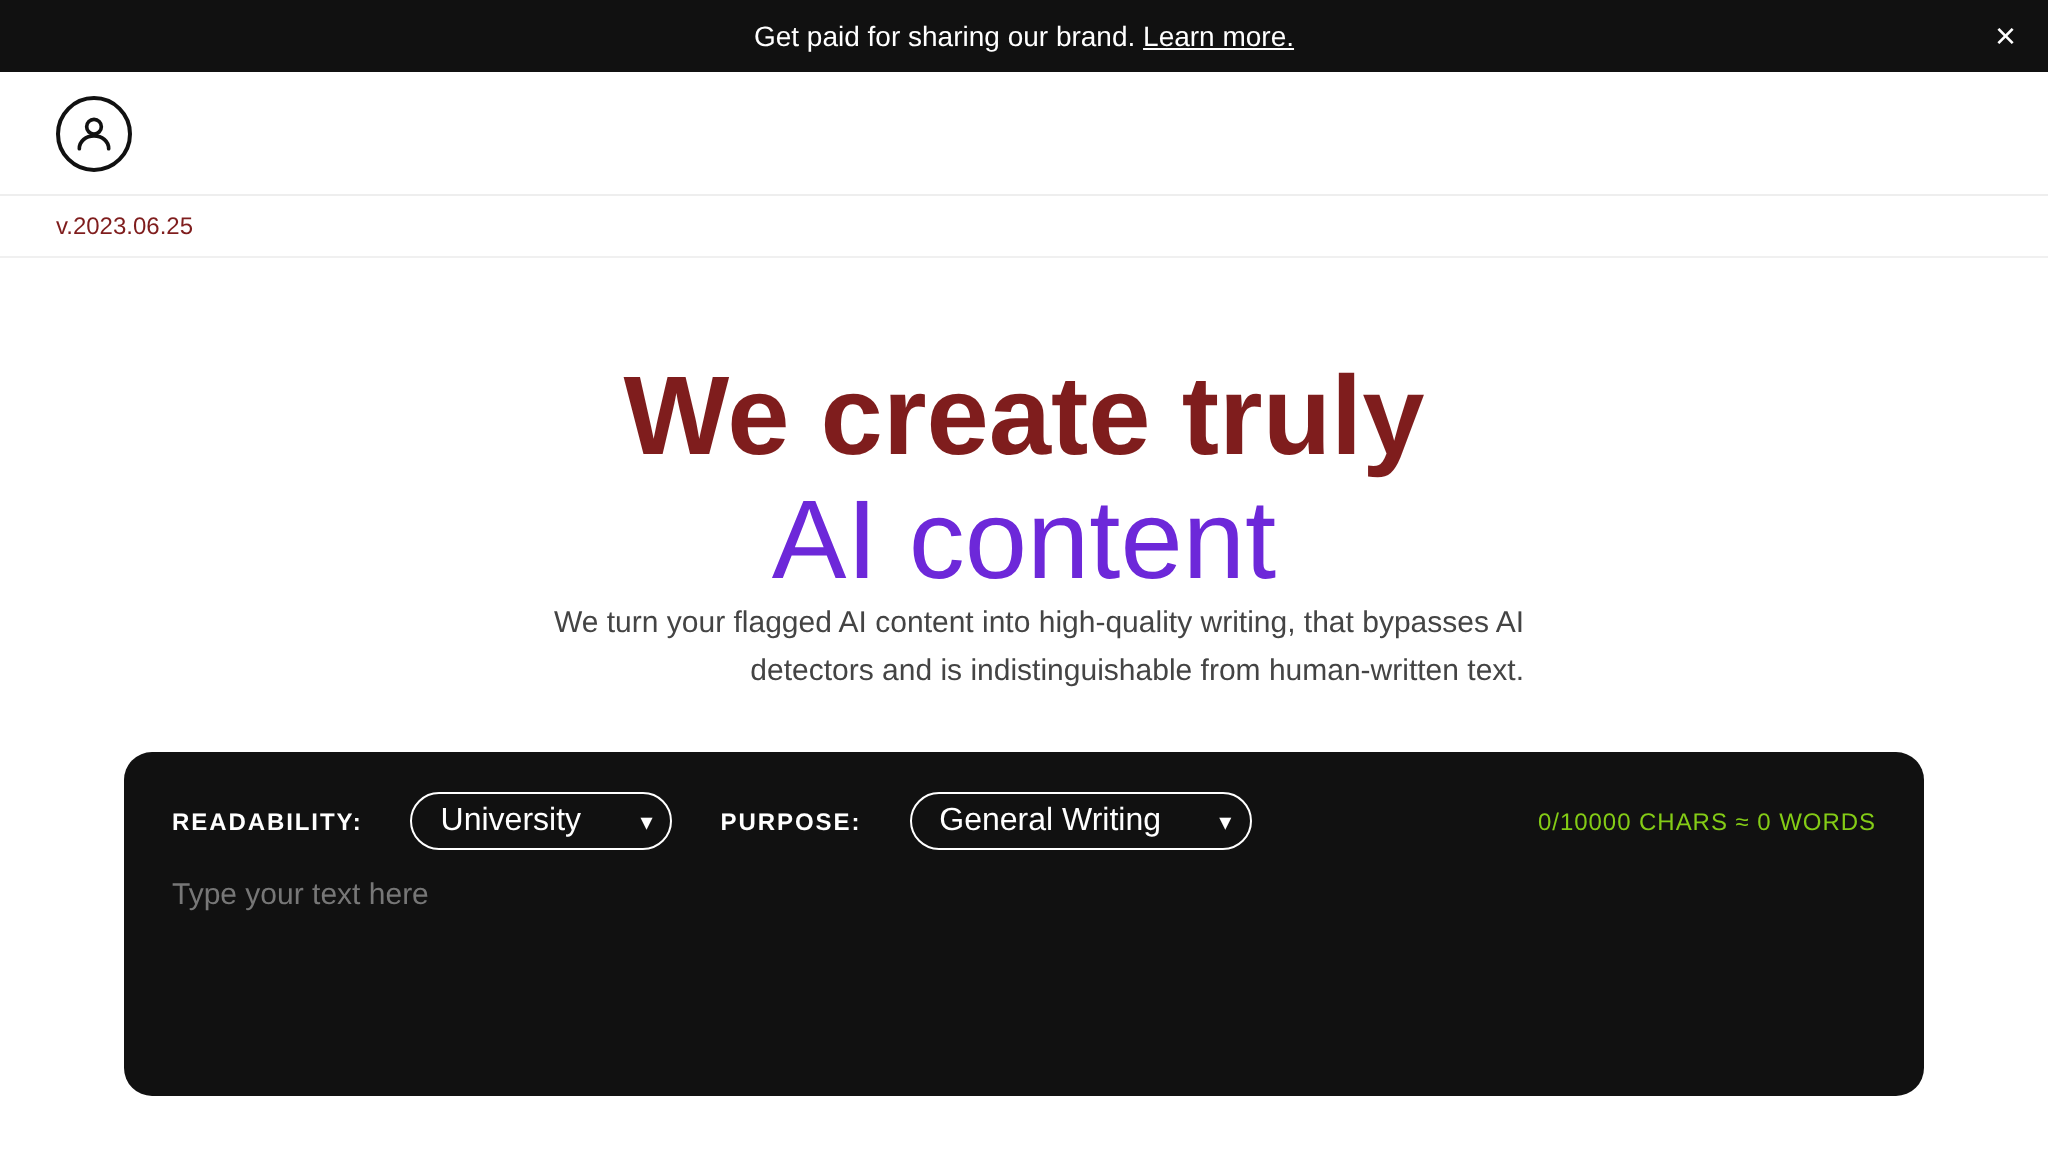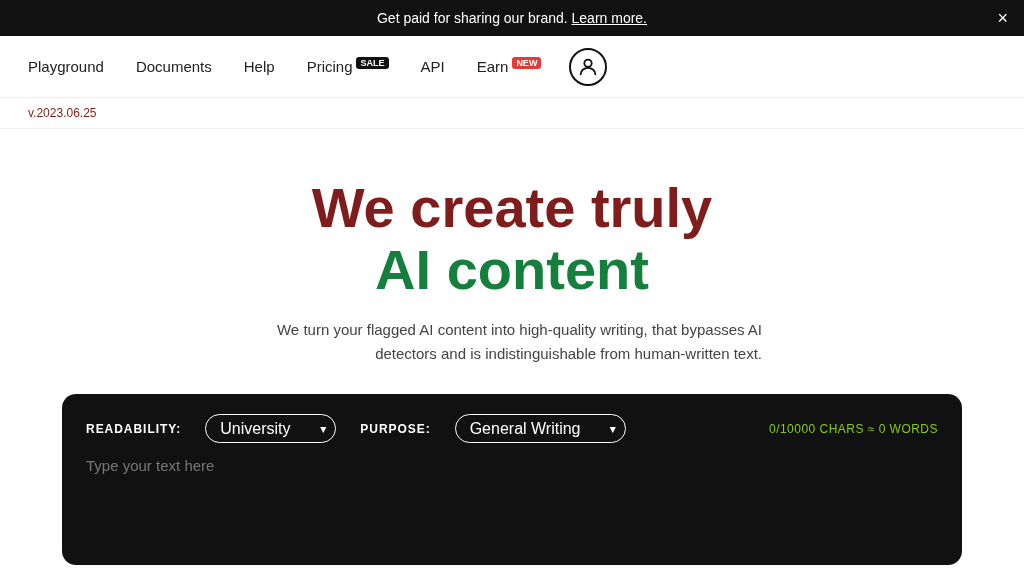--- a/index.html
+++ b/index.html
@@ -121,24 +121,23 @@
       font-weight: 700;
       line-height: 1.1;
       color: #bbb;
       font-style: normal;
     }
     .hero-title-line2 .highlight {
       color: #111;
     }
     .hero-title-line3 {
       font-size: 56px;
-      font-weight: 700;
+      font-weight: 400;
       line-height: 1.1;
-      color: #15803d;
-      margin-bottom: 18px;
+      color: #6d28d9;
     }
     .hero-subtitle {
       font-size: 15px;
       color: #444;
       line-height: 1.6;
       max-width: 500px;
       margin: 0 auto 28px;
       text-align: right;
     }
 
@@ -212,44 +211,20 @@
 <body>
 
 <div class="top-banner">
   <span>Get paid for sharing our brand.</span>
   &nbsp;
   <a>Learn more.</a>
   <button class="banner-close">×</button>
 </div>
 
 <nav>
-  <ul class="nav-links">
-    <li>
-      <a href="#">Playground</a>
-    </li>
-    <li>
-      <a href="#">Documents</a>
-    </li>
-    <li>
-      <a href="#">Help</a>
-    </li>
-    <li>
-      <a href="#">
-        <span>Pricing</span><span class="badge badge-sale">SALE</span>
-      </a>
-    </li>
-    <li>
-      <a href="#">API</a>
-    </li>
-    <li>
-      <a href="#">
-        <span>Earn</span><span class="badge badge-new">NEW</span>
-      </a>
-    </li>
-  </ul>
   <div class="nav-avatar">
     <svg viewBox="0 0 24 24" fill="none" stroke="#111" stroke-width="2" stroke-linecap="round" stroke-linejoin="round">
       <circle cx="12" cy="8" r="4"></circle>
       <path d="M4 20c0-4 3.6-7 8-7s8 3 8 7"></path>
     </svg>
   </div>
 </nav>
 
 <div class="version-bar">
   <span>v.2023.06.25</span>

